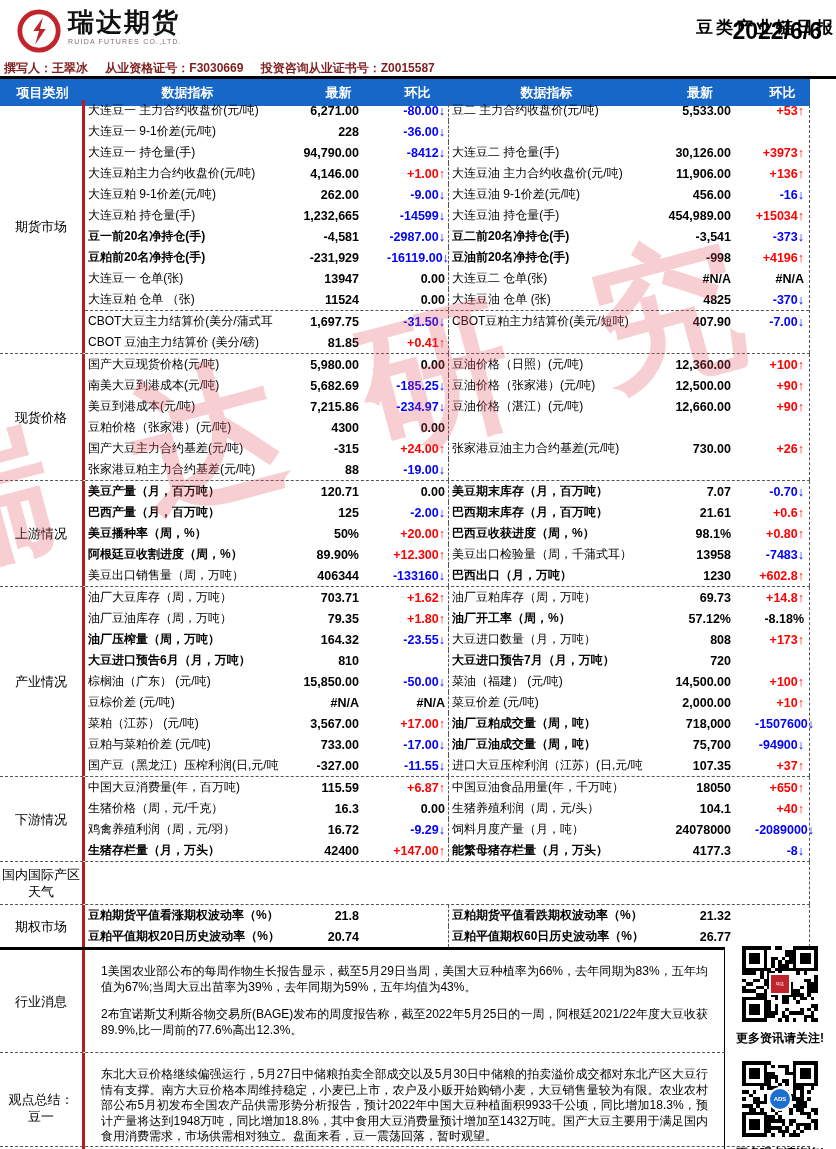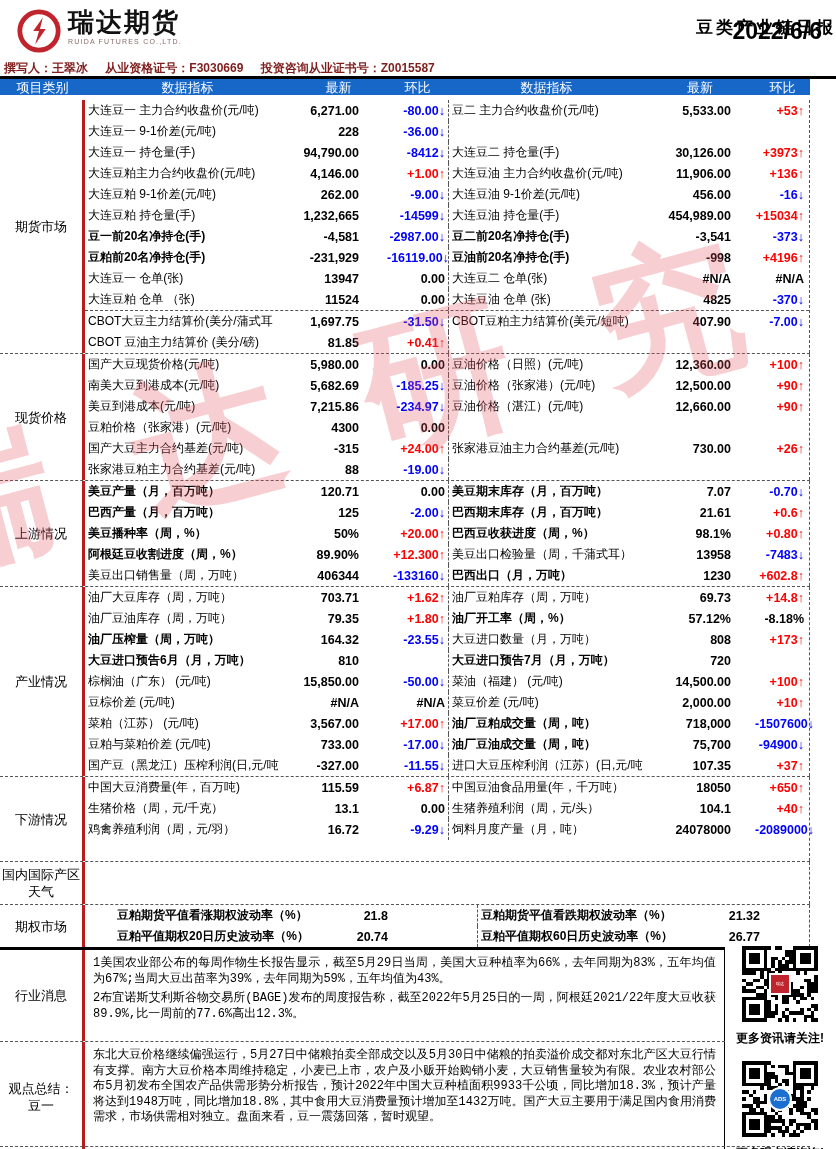--- a/index.html
+++ b/index.html
@@ -14,23 +14,23 @@
   #logo-text .en{font-size:7px;color:#8a6a6a;letter-spacing:1.2px;margin-top:2px;}
   #doc-title{position:absolute;left:0;right:0;top:16px;text-align:right;font-size:17px;font-weight:bold;color:#000;letter-spacing:3px;}
   #doc-date{position:absolute;right:14px;top:18px;font-size:23px;font-weight:bold;color:#000;}
 
   
   #byline{position:absolute;left:4px;top:60px;width:828px;height:16px;font-size:12px;font-weight:bold;color:#7f1d1d;white-space:nowrap;}
   #byline span{margin-right:14px;}
   #rule{position:absolute;left:0;top:76px;width:836px;height:3px;background:#000;}
 
   
-  #thead{position:absolute;left:0;top:79px;width:810px;height:16px;background:#1667c8;color:#fff;
+  #thead{position:absolute;left:0;top:79px;width:810px;height:27px;background:#1667c8;color:#fff;
          display:grid;grid-template-columns:85px 205px 97px 61px 197px 110px 55px;align-items:center;
-         font-size:13px;font-weight:normal;}
+         font-size:13px;font-weight:bold;}
   #thead .h{text-align:center;white-space:nowrap;}
   #table-sections{position:absolute;left:0;top:100px;width:836px;}
 
   .section{display:flex;width:810px;border-top:1px dashed #555;}
   .section.first{border-top:none;}
   .section.solid-top{border-top:3px solid #000;width:725px;}
   .section.note{width:725px;}
   .cat{width:85px;flex:0 0 85px;border-right:3px solid #b91c1c;display:flex;align-items:center;justify-content:center;
        font-size:13px;color:#000;text-align:center;white-space:pre-line;line-height:17px;box-sizing:border-box;}
   .rows{width:725px;flex:0 0 725px;border-right:1px dashed #555;box-sizing:border-box;}
@@ -40,21 +40,21 @@
   .lbl.r{border-left:1px dashed #555;height:21px;line-height:21px;box-sizing:border-box;}
   .lbl.b{font-weight:bold;}
   .val{text-align:right;padding-right:28px;font-weight:bold;font-size:12.5px;white-space:nowrap;}
   .val.r{padding-right:24px;}
   .chg{text-align:right;padding-right:3px;font-weight:bold;font-size:12.5px;white-space:nowrap;overflow:visible;}
   .chg.r{padding-right:6px;}
   .u{color:#ff0000;} .d{color:#0000ff;} .n{color:#000;}
 
   
   .note-body{width:640px;flex:0 0 640px;border-right:1px solid #000;box-sizing:border-box;padding:2px 4px 2px 4px;}
-  .note-body p{margin:4px;font-size:12px;line-height:15.5px;color:#000;text-align:justify;font-family:Liberation Mono, monospace;}
+  .note-body p{margin:12px;font-size:12px;line-height:15.5px;color:#000;text-align:justify;}
 
   
   #qr-zone{position:absolute;left:729px;top:946px;width:102px;display:flex;flex-direction:column;align-items:center;}
   .qr-box{position:relative;width:76px;height:76px;}
   .qr-box svg{width:76px;height:76px;display:block;}
   .qr-logo{position:absolute;left:50%;top:50%;transform:translate(-50%,-50%);display:flex;align-items:center;justify-content:center;}
   .qr-logo.red{width:18px;height:18px;background:#c0242c;border:2px solid #fff;color:#fff;font-size:4px;line-height:4px;text-align:center;}
   .qr-logo.blue{width:20px;height:20px;background:#1b6fd0;border:2px solid #fff;border-radius:50%;color:#fff;font-size:6px;font-weight:bold;}
   .qr-cap{font-size:12px;font-weight:bold;color:#000;margin:8px 0 14px 0;white-space:nowrap;}
 
@@ -384,43 +384,51 @@
           <div class="row">
             <div class="lbl">中国大豆消费量(年，百万吨)</div>
             <div class="val">115.59</div>
             <div class="chg u">+6.87↑</div>
             <div class="lbl r">中国豆油食品用量(年，千万吨）</div>
             <div class="val r">18050</div>
             <div class="chg r u">+650↑</div>
           </div>
           <div class="row">
             <div class="lbl">生猪价格（周，元/千克）</div>
-            <div class="val">13.1</div>
+            <div class="val">16.3</div>
             <div class="chg n">0.00</div>
             <div class="lbl r">生猪养殖利润（周，元/头）</div>
             <div class="val r">104.1</div>
             <div class="chg r u">+40↑</div>
           </div>
           <div class="row">
             <div class="lbl">鸡禽养殖利润（周，元/羽）</div>
             <div class="val">16.72</div>
             <div class="chg d">-9.29↓</div>
             <div class="lbl r">饲料月度产量（月，吨）</div>
             <div class="val r">24078000</div>
             <div class="chg r d">-2089000↓</div>
           </div>
+          <div class="row">
+            <div class="lbl b">生猪存栏量（月，万头）</div>
+            <div class="val">42400</div>
+            <div class="chg u">+147.00↑</div>
+            <div class="lbl r b">能繁母猪存栏量（月，万头）</div>
+            <div class="val r">4177.3</div>
+            <div class="chg r d">-8↓</div>
+          </div>
         </div>
       </div>
       <div class="section">
         <div class="cat">国内国际产区天气</div>
         <div class="rows" style="min-height: 42px;"></div>
       </div>
       <div class="section">
         <div class="cat">期权市场</div>
-        <div class="rows" style="min-height: 42px; padding-left: 29px;">
+        <div class="rows" style="min-height: 42px;">
           <div class="row">
             <div class="lbl b">豆粕期货平值看涨期权波动率（%）</div>
             <div class="val">21.8</div>
             <div class="chg"></div>
             <div class="lbl r b">豆粕期货平值看跌期权波动率（%）</div>
             <div class="val r">21.32</div>
             <div class="chg r"></div>
           </div>
           <div class="row">
             <div class="lbl b">豆粕平值期权20日历史波动率（%）</div>

